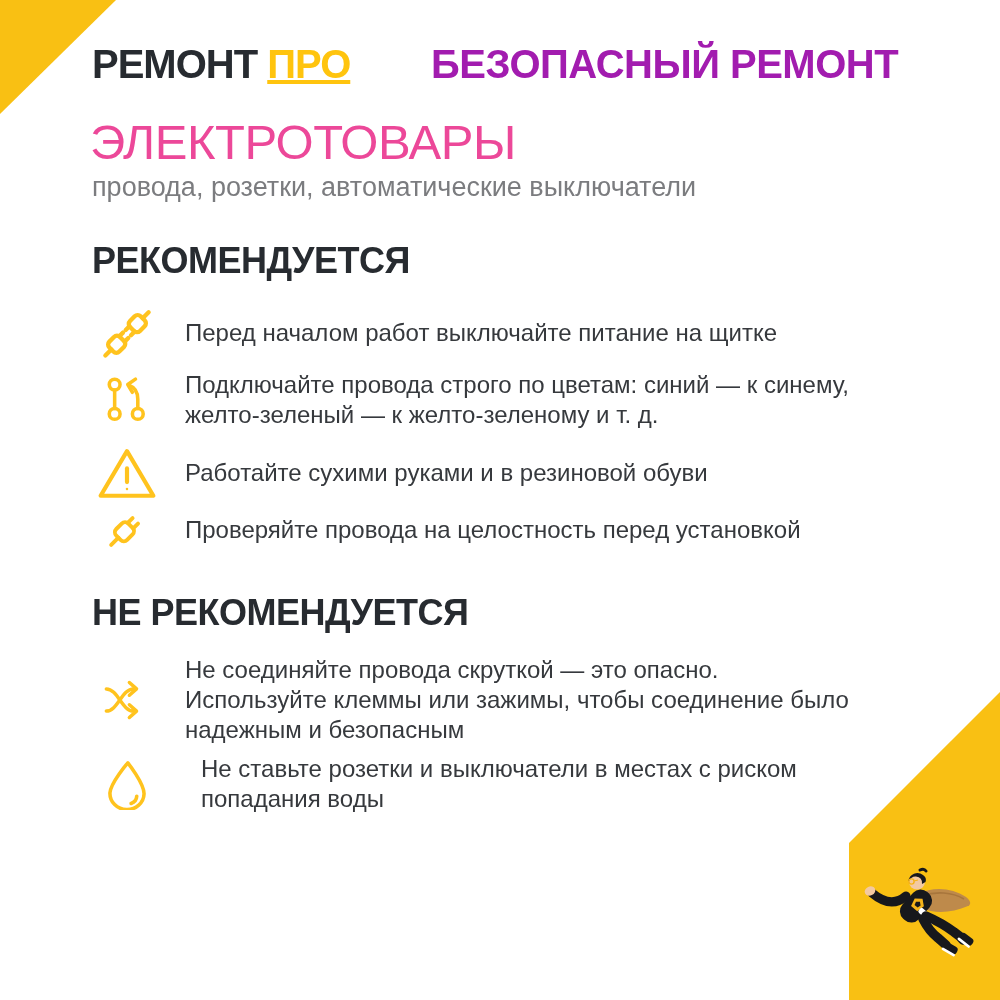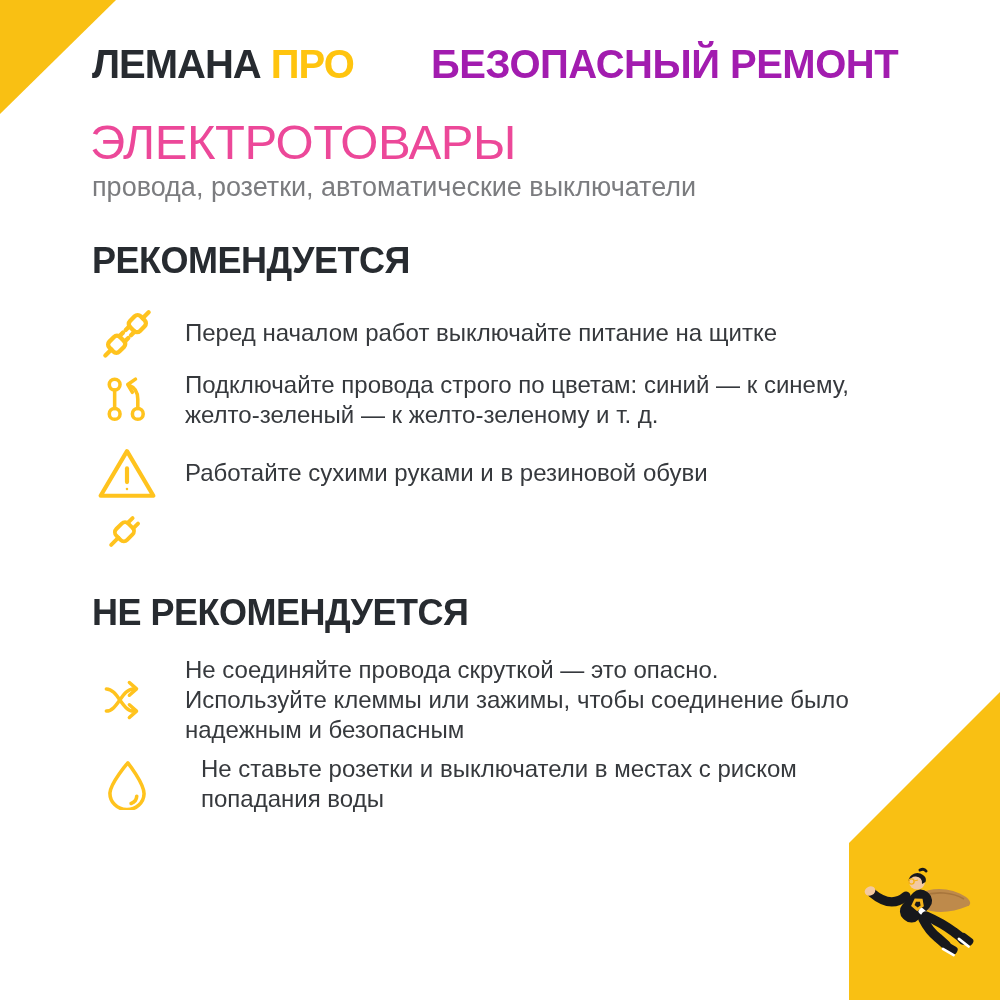--- a/index.html
+++ b/index.html
@@ -17,21 +17,21 @@
   }
   .corner-br {
     position:absolute; left:849px; top:692px; width:151px; height:308px;
     background:#f9c013;
     clip-path:polygon(0 49%, 100% 0, 100% 100%, 0 100%);
   }
   .logo {
     position:absolute; left:92px; top:42px;
     font-size:40px; font-weight:800; letter-spacing:-1px; white-space:nowrap;
   }
-  .logo .accent { color:#ffc40e; }
+  .logo .accent { color:#ffc40e;text-decoration:underline; }
   .campaign {
     position:absolute; left:431px; top:42px;
     font-size:40px; font-weight:800; letter-spacing:-0.5px; white-space:nowrap;
     color:#a21caf;
   }
   .page-title {
     position:absolute; left:90px; top:114px;
     font-size:49px; font-weight:400; letter-spacing:-0.5px; color:#ec4899;
   }
   .page-subtitle {
@@ -70,21 +70,21 @@
   svg { display:block; }
 </style>
 </head>
 <body>
 
 <div class="canvas">
 
   <div class="corner-tl"></div>
 
   <div class="logo">
-    <span>ЛЕМАНА</span><span> </span><span class="accent">ПРО</span>
+    <span>РЕМОНТ</span><span> </span><span class="accent">ПРО</span>
   </div>
 
   <div class="campaign">БЕЗОПАСНЫЙ РЕМОНТ</div>
 
   <h1 class="page-title">ЭЛЕКТРОТОВАРЫ</h1>
   <div class="page-subtitle">провода, розетки, автоматические выключатели</div>
 
   <h2 class="section-heading sec1">РЕКОМЕНДУЕТСЯ</h2>
 
   <div class="row r2">
@@ -137,20 +137,21 @@
     <div class="icon-box">
       <svg width="62" height="58" viewBox="0 0 72 68" fill="none" stroke="#ffc31e" stroke-width="4.6" stroke-linecap="round" stroke-linejoin="round">
         <g transform="translate(33,36) rotate(-45)">
           <rect x="-10" y="-9" width="20" height="18" rx="5.5"></rect>
           <line x1="10" y1="-4.5" x2="18" y2="-4.5"></line>
           <line x1="10" y1="4.5" x2="18" y2="4.5"></line>
           <line x1="-10" y1="0" x2="-22" y2="0"></line>
         </g>
       </svg>
     </div>
+    <div class="row-text">Проверяйте провода на целостность перед установкой</div>
   </div>
 
   <h2 class="section-heading sec2">НЕ РЕКОМЕНДУЕТСЯ</h2>
 
   <div class="row r5">
     <div class="icon-box">
       <svg width="54" height="42" viewBox="0 0 68 52" fill="none" stroke="#ffc31e" stroke-width="4.4" stroke-linecap="round" stroke-linejoin="round">
         <path d="M8 40 C22 40 28 12 42 12"></path>
         <path d="M37 4 L46 12 L37 20"></path>
         <path d="M8 12 C22 12 28 40 42 40"></path>

